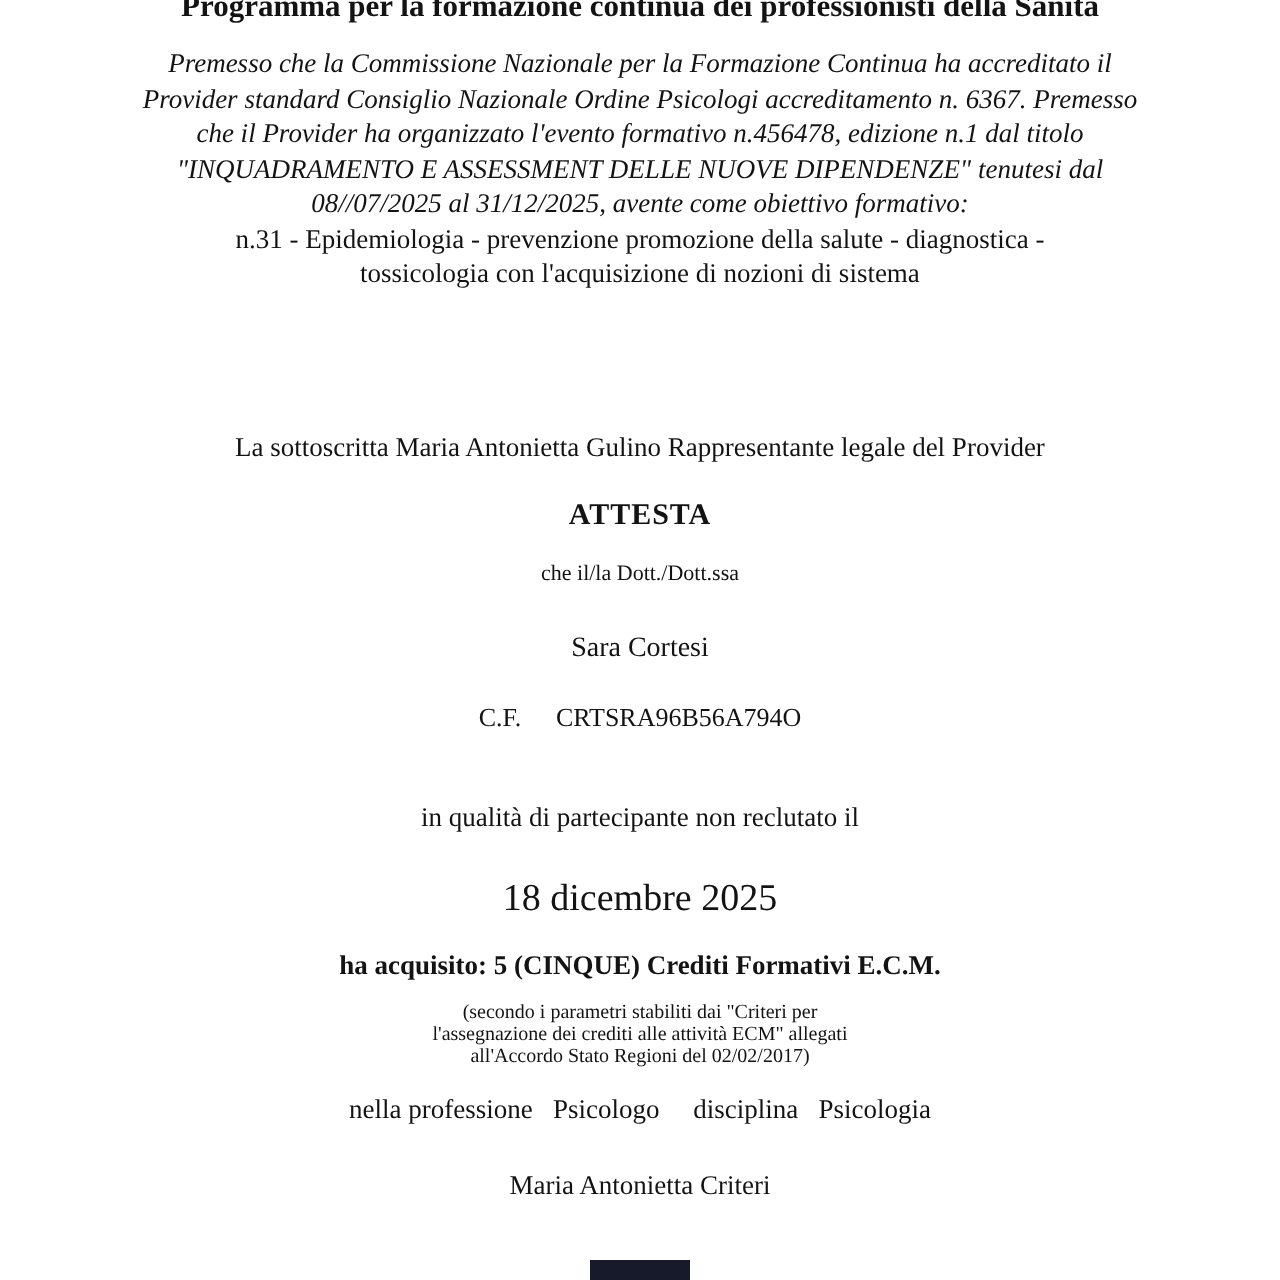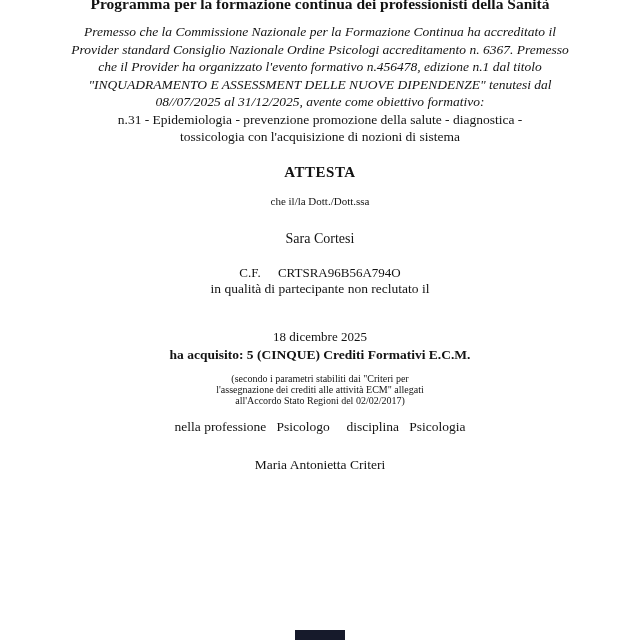--- a/index.html
+++ b/index.html
@@ -56,30 +56,30 @@
     font-size: 14px;
   }
   .cf-line {
     margin-top: 18px;
     font-size: 13px;
   }
   .cf-line .cf-value {
     margin-left: 14px;
   }
   .quality {
-    margin-top: 0;
+    margin-top: 34px;
     font-size: 13.5px;
   }
   .event-date {
-    margin-top: 32px;
-    font-size: 13px;
+    margin-top: 22px;
+    font-size: 19px;
     text-align: center;
   }
   .credits {
-    margin-top: 2px;
+    margin-top: 14px;
     font-size: 13.5px;
     font-weight: bold;
   }
   .credits-note {
     margin: 10px auto 0;
     width: 235px;
     font-size: 10px;
     line-height: 11px;
   }
   .profession {
@@ -109,20 +109,21 @@
 <body>
 
 <div class="page">
 
   <div class="program-title">Programma per la formazione continua dei professionisti della Sanità</div>
 
   <div class="premise">Premesso che la Commissione Nazionale per la Formazione Continua ha accreditato il Provider standard Consiglio Nazionale Ordine Psicologi accreditamento n. 6367. Premesso che il Provider ha organizzato l'evento formativo n.456478, edizione n.1 dal titolo "INQUADRAMENTO E ASSESSMENT DELLE NUOVE DIPENDENZE" tenutesi dal 08//07/2025 al 31/12/2025, avente come obiettivo formativo:</div>
 
   <div class="objective">n.31 - Epidemiologia - prevenzione promozione della salute - diagnostica - tossicologia con l'acquisizione di nozioni di sistema</div>
 
+  <div class="declaration">La sottoscritta Maria Antonietta Gulino Rappresentante legale del Provider</div>
 
   <div class="attesta">ATTESTA</div>
 
   <div class="honorific">che il/la Dott./Dott.ssa</div>
 
   <div class="participant-name">Sara Cortesi</div>
 
   <div class="cf-line">
     <span class="cf-label">C.F.</span>
     <span class="cf-value">CRTSRA96B56A794O</span>

